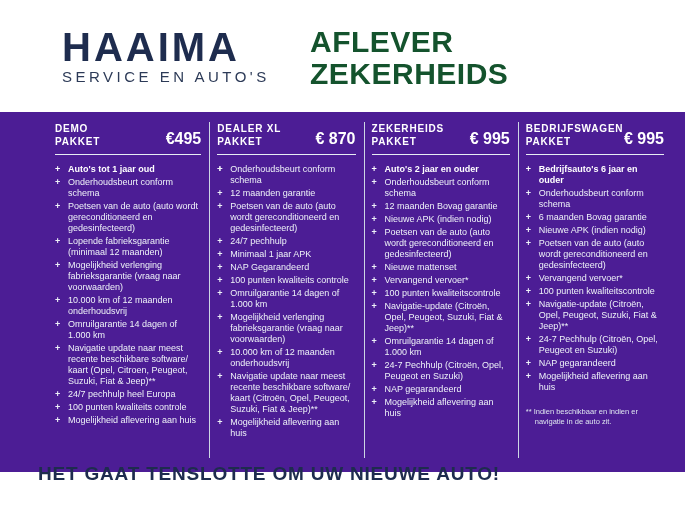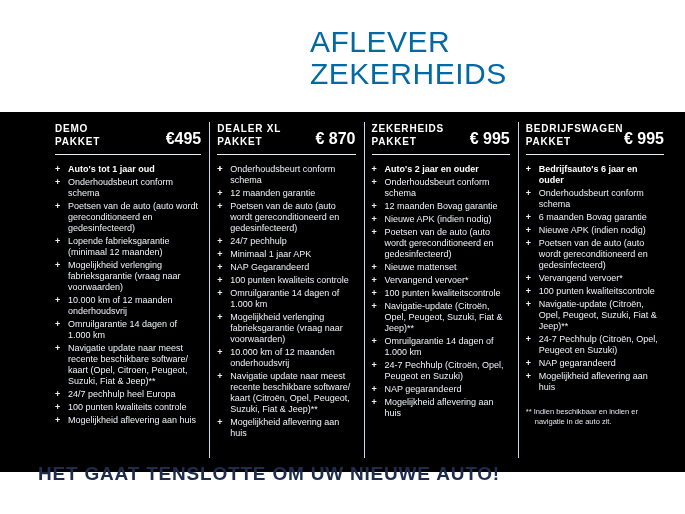--- a/index.html
+++ b/index.html
@@ -13,28 +13,28 @@
   
   .logo { position: absolute; left: 62px; top: 26px; color: #1e2c4e; }
   .logo-name {
     font-size: 40px; font-weight: 800; letter-spacing: 3px; line-height: 42px;
   }
   .logo-tagline {
     font-size: 15px; font-weight: 400; letter-spacing: 3.5px; color: #2c3a57;
     margin-top: 0px;
   }
   .main-title {
-    position: absolute; left: 310px; top: 26px; color: #0369a1;
-    font-size: 30px; font-weight: 400; line-height: 32px; letter-spacing: 0.5px;
+    position: absolute; left: 310px; top: 26px; color: #14532d;
+    font-size: 30px; font-weight: 700; line-height: 32px; letter-spacing: 0.5px;
   }
 
   
   .panel {
     position: absolute; left: 0; top: 112px; width: 685px; height: 360px;
-    background: #000000; color: #f2f5f9;
+    background: #4c1d95; color: #f2f5f9;
   }
   .pkg-grid {
     position: absolute; left: 55px; top: 10px; right: 13px; bottom: 14px;
     display: grid; grid-template-columns: repeat(4, 1fr);
   }
   .pkg-col { padding-right: 8px; }
   .pkg-col + .pkg-col { border-left: 1px solid #cdd6e4; padding-left: 7px; }
 
   .pkg-header {
     display: flex; justify-content: space-between; align-items: flex-end;
@@ -65,20 +65,24 @@
   .slogan {
     position: absolute; left: 38px; top: 463px; color: #1e2c4e;
     font-size: 19px; font-weight: 800; letter-spacing: 0.8px;
   }
 </style>
 </head>
 <body>
 
 <div class="page">
 
+  <div class="logo">
+    <div class="logo-name">HAAIMA</div>
+    <div class="logo-tagline">SERVICE EN AUTO'S</div>
+  </div>
 
   <div class="main-title">
     <div>AFLEVER</div>
     <div>ZEKERHEIDS</div>
   </div>
 
   <div class="panel">
     <div class="pkg-grid">
         <div class="pkg-col">
           <div class="pkg-header">

